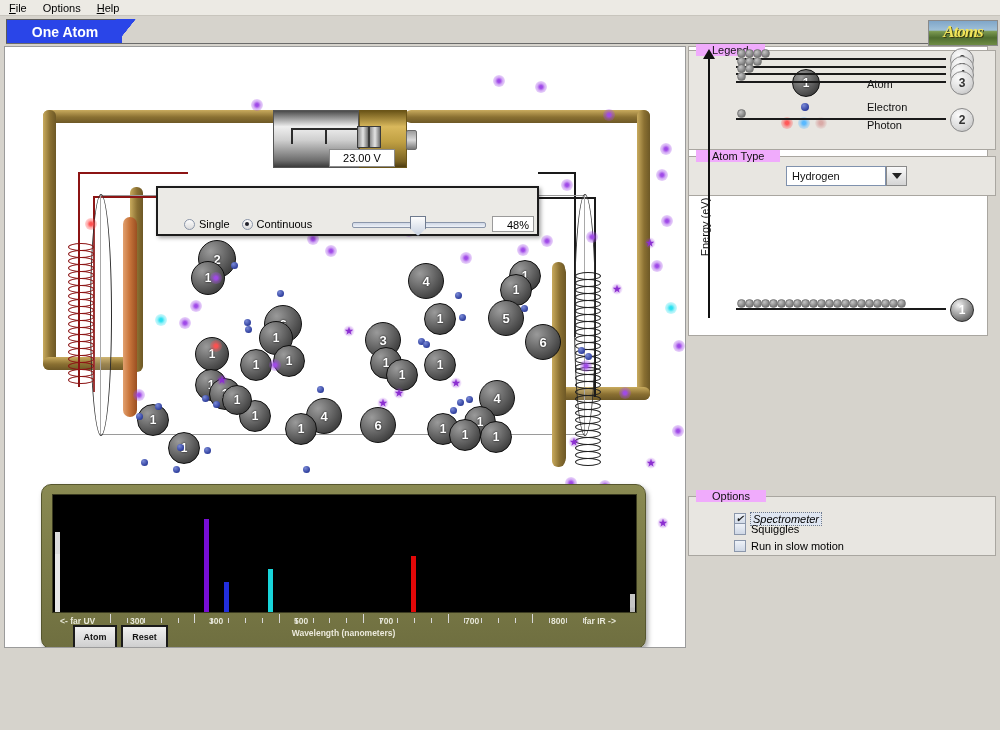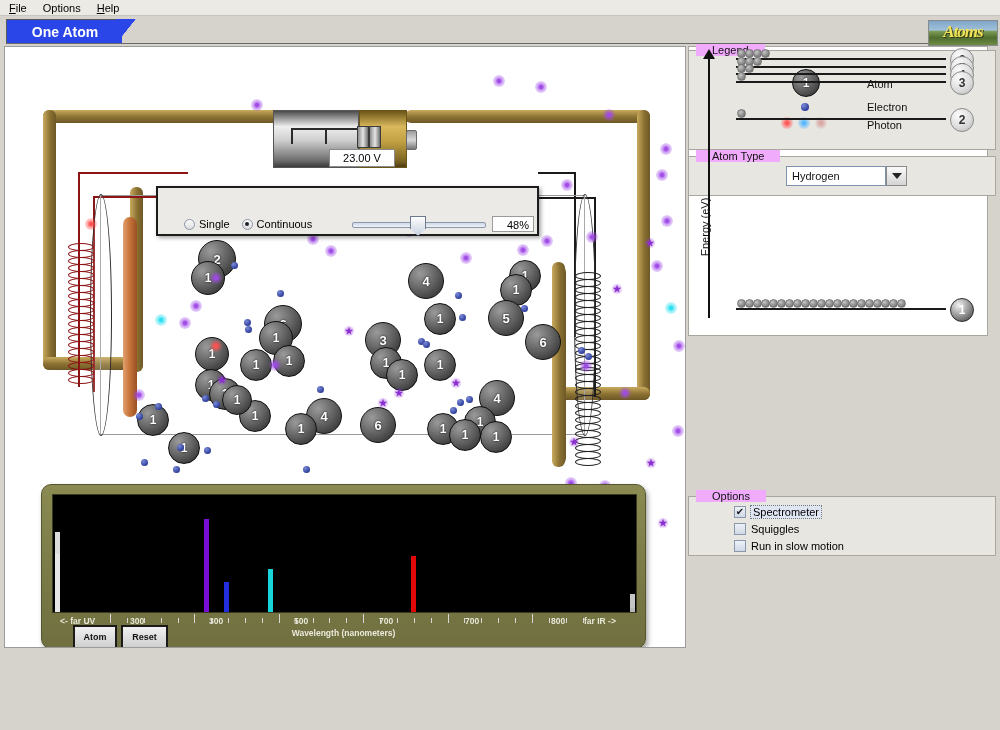--- a/index.html
+++ b/index.html
@@ -750,21 +750,21 @@
           <div class="lvl-electron" style="left: 177px; top: 253px;"></div>
           <div class="lvl-electron" style="left: 185px; top: 253px;"></div>
           <div class="lvl-electron" style="left: 193px; top: 253px;"></div>
           <div class="lvl-electron" style="left: 201px; top: 253px;"></div>
           <div class="lvl-electron" style="left: 209px; top: 253px;"></div>
         </div>
     </div>
 
     <div class="group" id="options-box">
       <div class="group-title">Options</div>
-      <div class="opt-row" style="top:9px;">
+      <div class="opt-row" style="top:16px;font-style:italic;">
         <span class="checkbox on"></span>
         <span class="opt-label focused">Spectrometer</span>
       </div>
       <div class="opt-row" style="top:26px;">
         <span class="checkbox"></span>
         <span class="opt-label">Squiggles</span>
       </div>
       <div class="opt-row" style="top:43px;">
         <span class="checkbox"></span>
         <span class="opt-label">Run in slow motion</span>

